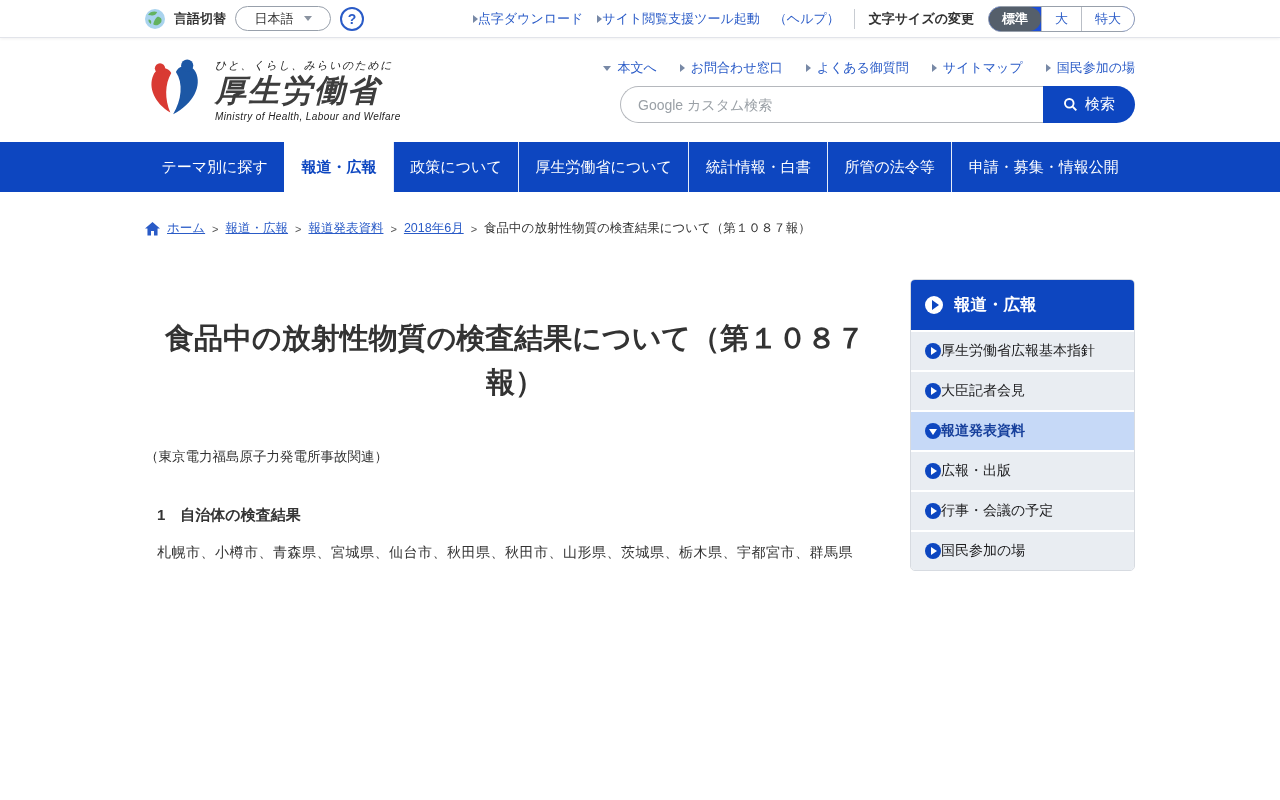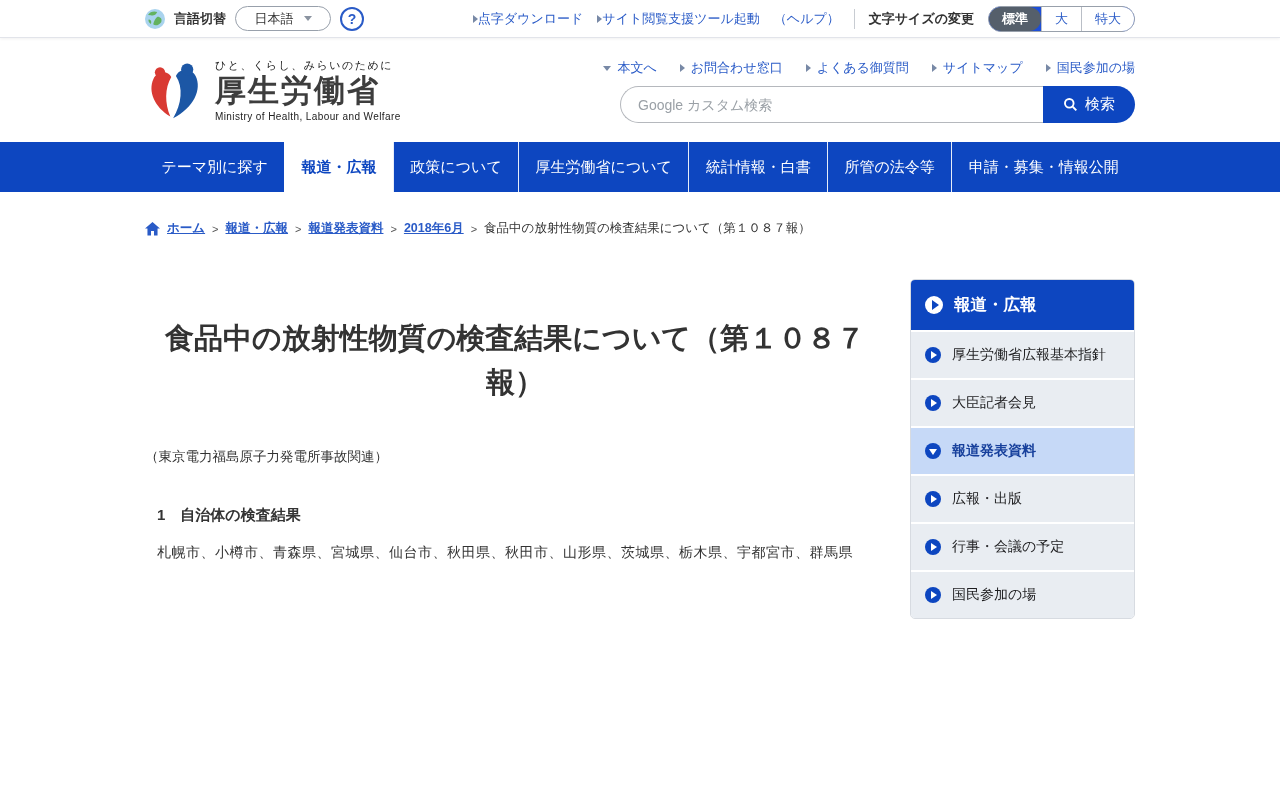--- a/index.html
+++ b/index.html
@@ -35,21 +35,21 @@
   .util-suffix{font-size:13px;color:var(--link-blue);cursor:pointer;}
   .vdiv{width:1px;height:20px;background:#c8ccd2;}
   .fs-group{display:flex;align-items:stretch;border:1px solid #98a0ab;border-radius:14px;overflow:hidden;height:26px;background:#1d4ed8;}
   .fs-btn{display:flex;align-items:center;justify-content:center;padding:0 13px;font-size:13px;color:var(--link-blue);background:#fff;cursor:pointer;border-left:1px solid #b9bec6;}
   .fs-btn:first-child{border-left:none;}
   .fs-btn.active{background:var(--fontsize-active-bg);color:#fff;font-weight:bold;border-radius:13px;}
 
   
   .header{height:104px;background:#fff;}
   .header .container{height:100%;display:flex;align-items:center;justify-content:space-between;}
-  .logo{display:flex;align-items:flex-end;gap:10px;cursor:pointer;}
+  .logo{display:flex;align-items:flex-start;gap:10px;cursor:pointer;font-style:italic;}
   .logo svg{width:60px;height:60px;flex:none;}
   .logo-tagline{font-size:11px;color:#222;letter-spacing:1.5px;margin-bottom:1px;}
   .logo-name{font-size:31px;font-weight:bold;color:#3d3d3d;letter-spacing:2px;line-height:1.1;}
   .logo-en{font-size:10px;color:#222;letter-spacing:.4px;margin-top:2px;}
   .header-right{width:515px;display:flex;flex-direction:column;gap:9px;padding-top:2px;}
   .quick-links{display:flex;justify-content:flex-end;gap:23px;}
   .quick-link{display:flex;align-items:center;gap:6px;font-size:13px;color:var(--link-blue);cursor:pointer;white-space:nowrap;}
   .search-row{display:flex;height:37px;width:100%;}
   .search-input{flex:1;border:1px solid #b5b8bd;border-right:none;border-radius:19px 0 0 19px;padding:0 17px;font-size:14px;color:#333;outline:none;font-family:inherit;}
   .search-input::placeholder{color:#9aa0a6;}
@@ -59,21 +59,21 @@
   .gnav{height:50px;background:var(--primary-blue);}
   .gnav .container{height:100%;display:flex;}
   .nav-item{flex:1 1 auto;display:flex;align-items:center;justify-content:center;padding:0 12px;color:#fff;font-size:15px;white-space:nowrap;cursor:pointer;}
   .nav-item + .nav-item{border-left:1px solid rgba(255,255,255,.9);}
   .nav-item.active{background:#fff;color:var(--primary-blue);font-weight:600;}
 
   
   .breadcrumb{margin-top:28px;}
   .breadcrumb .container{display:flex;align-items:center;gap:7px;font-size:12.5px;white-space:nowrap;}
   .crumb-home{width:15px;height:14px;flex:none;cursor:pointer;}
-  .crumb-link{color:var(--link-blue);text-decoration:underline;cursor:pointer;font-weight:bold;}
+  .crumb-link{color:var(--link-blue);text-decoration:underline;cursor:pointer;}
   .crumb-sep{color:#555;font-size:11px;}
   .crumb-sep::before{content:">";}
   .crumb-current{color:#333;}
 
   
   .main-row{margin-top:42px;display:flex;gap:25px;align-items:flex-start;}
   .left-col{width:740px;}
 
   .contact-box{width:258px;margin-left:auto;margin-right:8px;border:1px solid #c9ccd1;border-radius:5px;padding:13px 16px 15px;font-size:13.5px;line-height:1.62;color:#333;background:#fff;}
   .contact-date{text-align:right;font-size:13.5px;margin-bottom:14px;}
@@ -81,21 +81,21 @@
 
   .article-title{margin-top:38px;font-size:29px;font-weight:600;line-height:1.5;text-align:center;color:#333;}
   .article-note{margin-top:44px;font-size:13.5px;color:#333;}
   .article-paragraph{margin-top:3px;font-size:14px;line-height:1.62;color:#333;text-align:justify;}
   .section-heading{margin-top:40px;padding-left:12px;font-size:15px;font-weight:bold;color:#333;}
   .section-partial{margin-top:17px;padding-left:12px;font-size:14px;line-height:1.45;color:#333;letter-spacing:.5px;}
 
   
   .sidebar{width:225px;border:1px solid #d7dbe1;border-radius:5px;overflow:hidden;background:#fff;}
   .side-header{background:var(--primary-blue);color:#fff;height:50px;display:flex;align-items:center;gap:11px;padding:0 14px;font-size:16.5px;font-weight:bold;cursor:pointer;}
-  .side-item{background:var(--sidebar-item-bg);height:48px;display:flex;align-items:center;gap:11px;padding:0 14px;font-size:14px;color:#1d1d1f;border-top:2px solid #fff;cursor:pointer;}
+  .side-item{background:var(--sidebar-item-bg);height:40px;display:flex;align-items:center;padding:0 14px;font-size:14px;color:#1d1d1f;border-top:2px solid #fff;cursor:pointer;}
   .side-item.active{background:var(--sidebar-active-bg);color:#17409c;font-weight:600;}
   .circ{width:16px;height:16px;border-radius:50%;background:var(--primary-blue);display:inline-flex;align-items:center;justify-content:center;flex:none;}
   .circ.white{width:18px;height:18px;background:#fff;}
   .circ .t-r{width:0;height:0;border-left:6px solid #fff;border-top:4px solid transparent;border-bottom:4px solid transparent;margin-left:2px;}
   .circ.white .t-r{border-left-color:var(--primary-blue);border-top-width:5px;border-bottom-width:5px;border-left-width:7px;}
   .circ .t-d{width:0;height:0;border-top:6px solid #fff;border-left:4px solid transparent;border-right:4px solid transparent;margin-top:1px;}
 </style>
 </head>
 <body>
 

